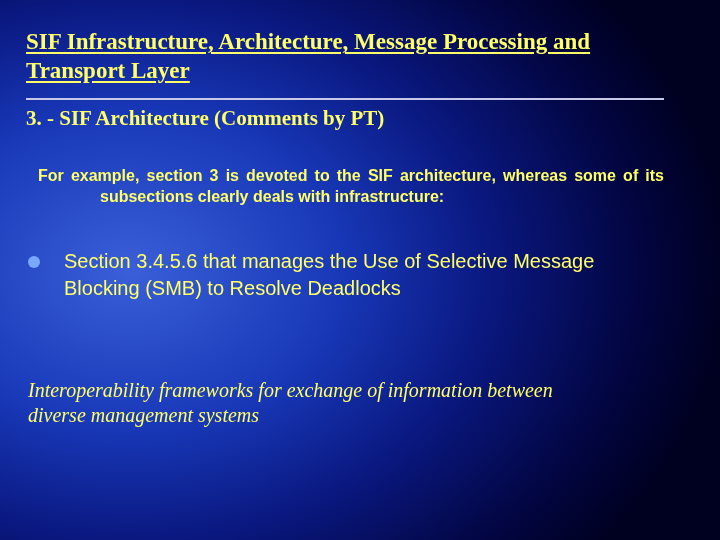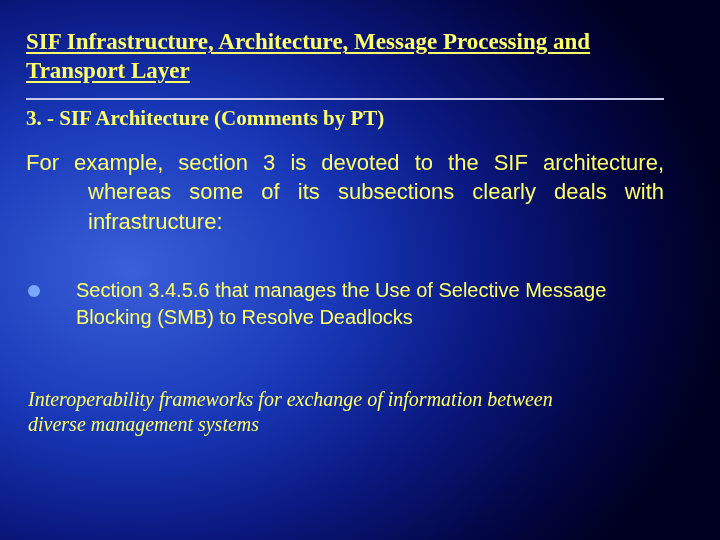--- a/index.html
+++ b/index.html
@@ -24,40 +24,41 @@
   }
   .divider {
     border: none;
     border-top: 2px solid #c8c8e8;
     margin: 0 0 6px 0;
     width: 100%;
   }
   .subtitle {
     font-weight: bold;
     font-size: 21px;
-    margin-bottom: 17px;
+    margin-bottom: 34px;
     font-family: Georgia, 'Times New Roman', serif;
   }
   .body-para {
     font-family: Verdana, Geneva, sans-serif;
-    font-weight: normal;
-    font-size: 22px;
+    font-weight: bold;
+    font-size: 16px;
     line-height: 1.35;
     text-align: justify;
     text-align-last: left;
     padding-left: 62px;
     text-indent: -62px;
     margin-bottom: 40px;
+    margin-left: 12px;
   }
   .bullet-row {
     display: flex;
     align-items: flex-start;
-    gap: 36px;
+    gap: 24px;
     padding-left: 2px;
-    margin-bottom: 56px;
+    margin-bottom: 76px;
   }
   .bullet-dot {
     width: 12px;
     height: 12px;
     background: #7aa8ff;
     border-radius: 50%;
     flex: 0 0 auto;
     margin-top: 8px;
   }
   .bullet-text {

